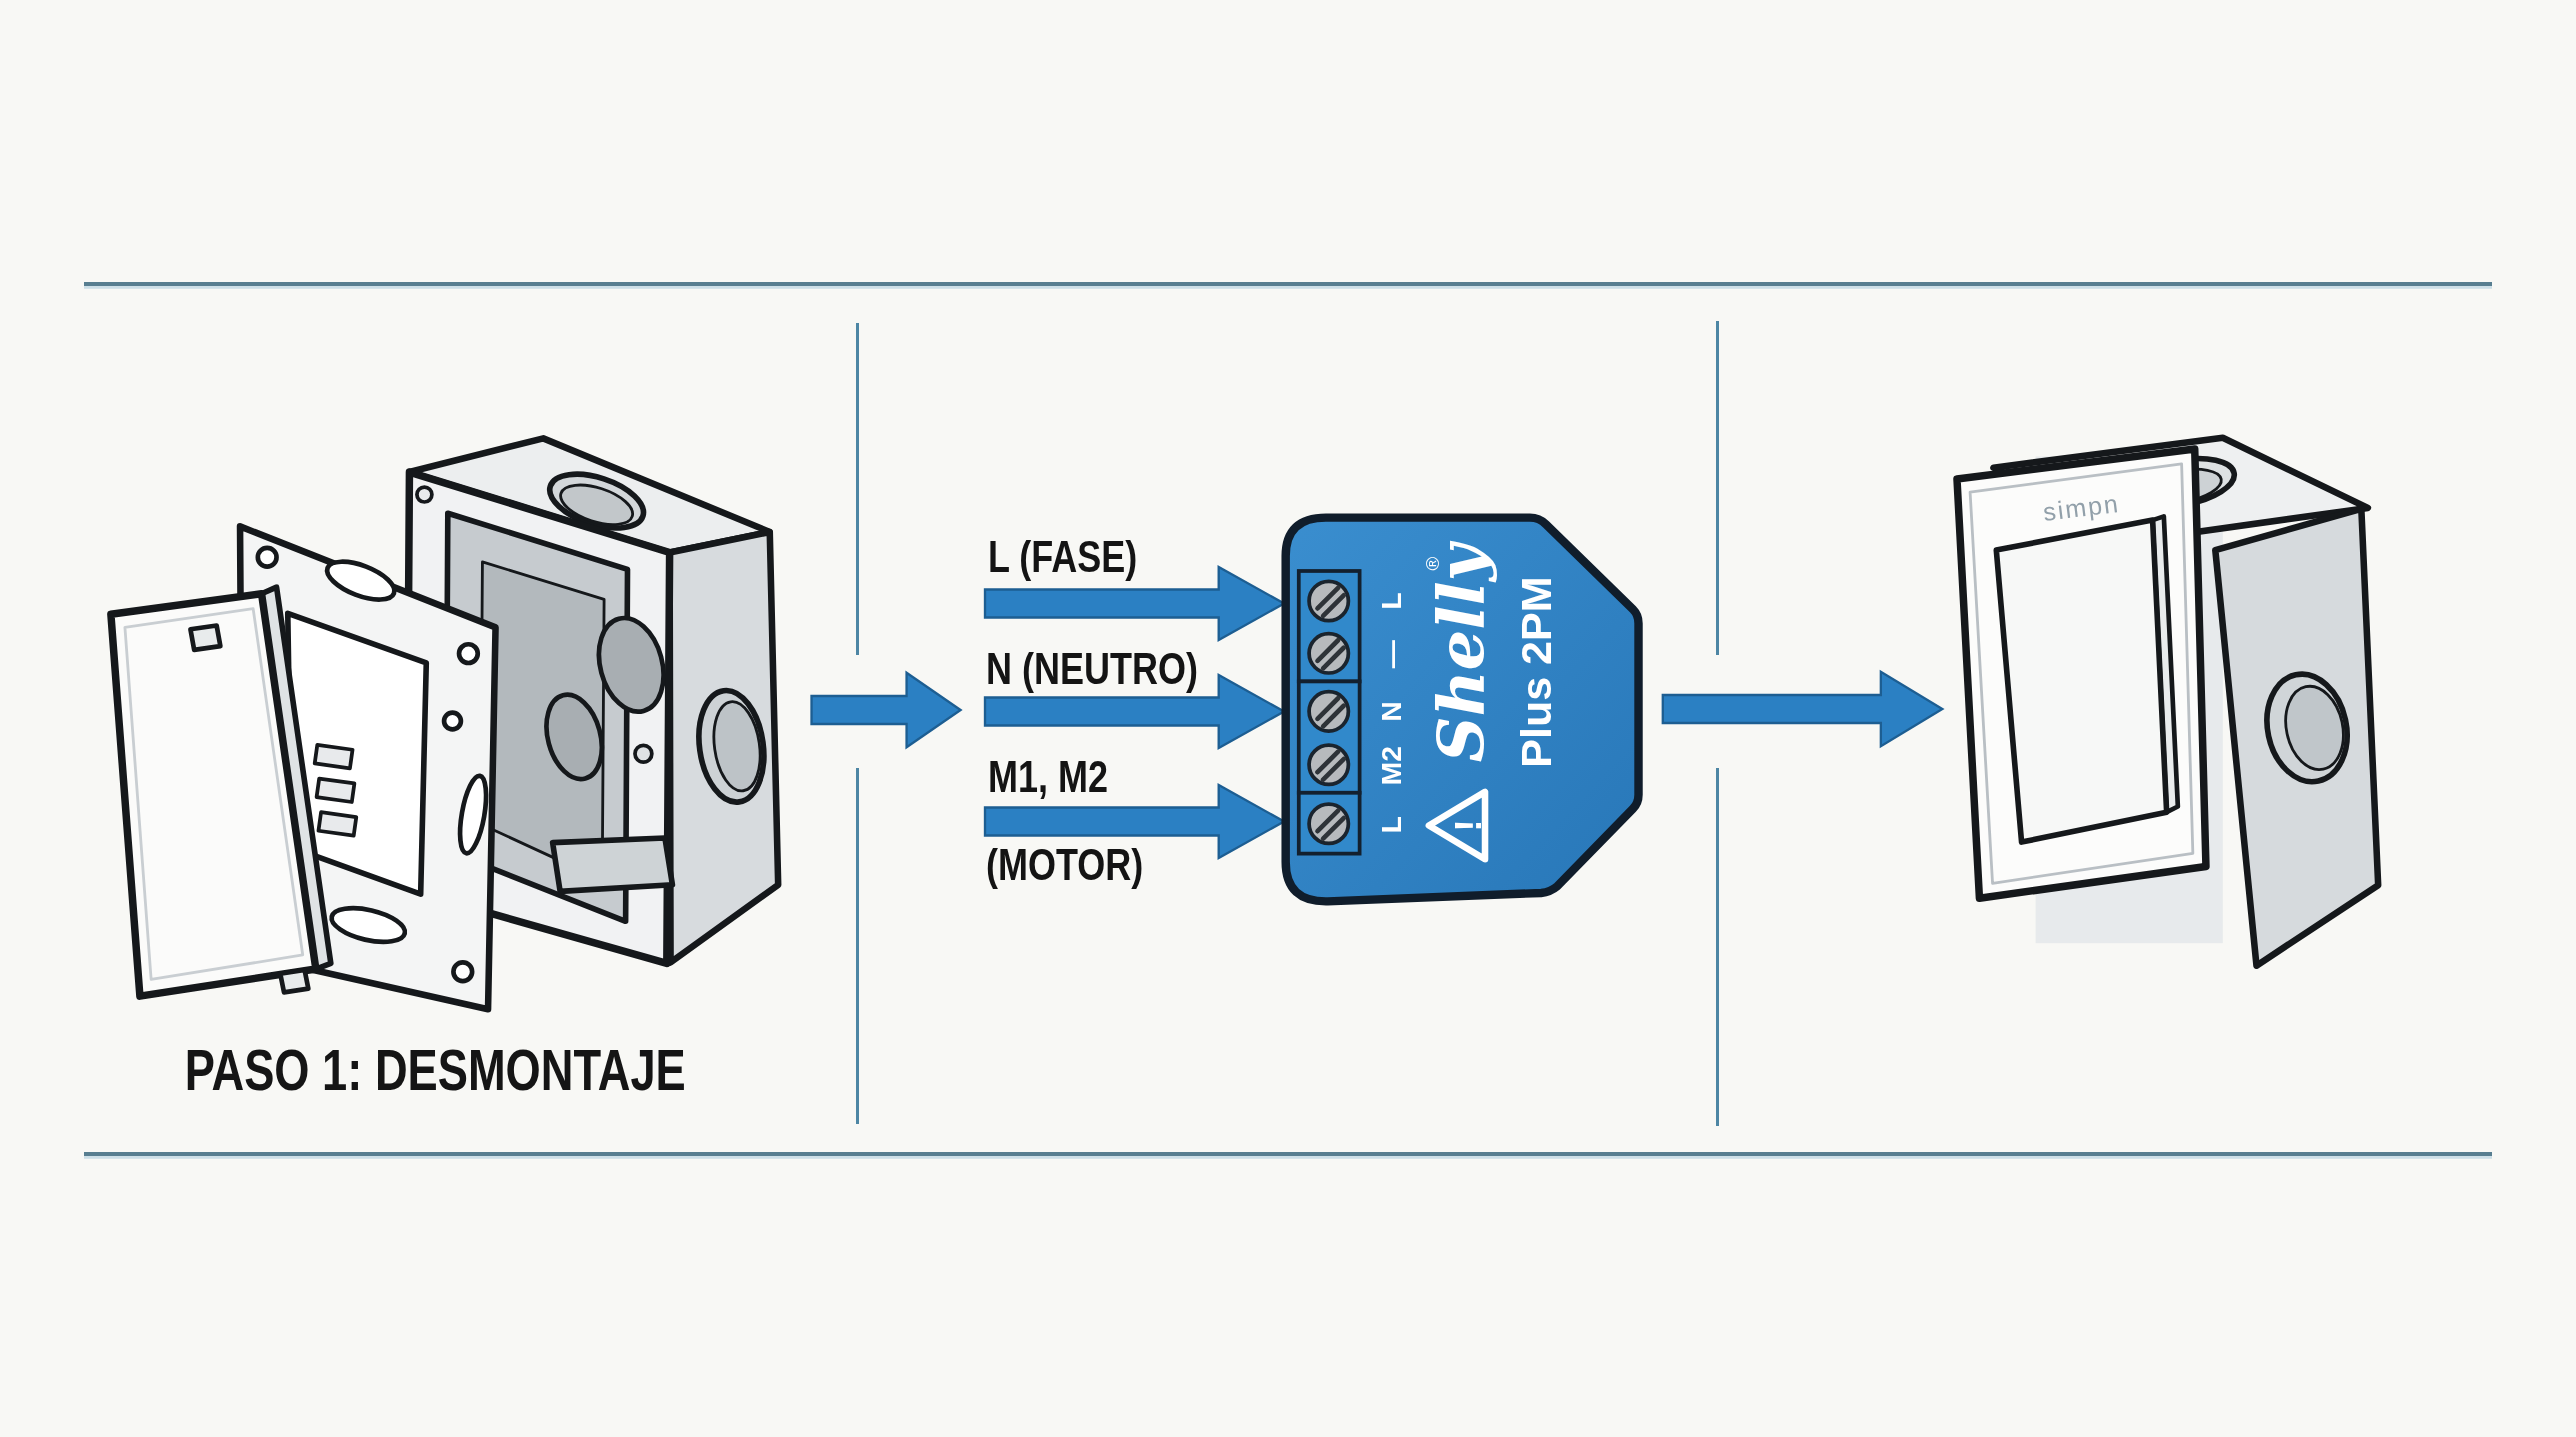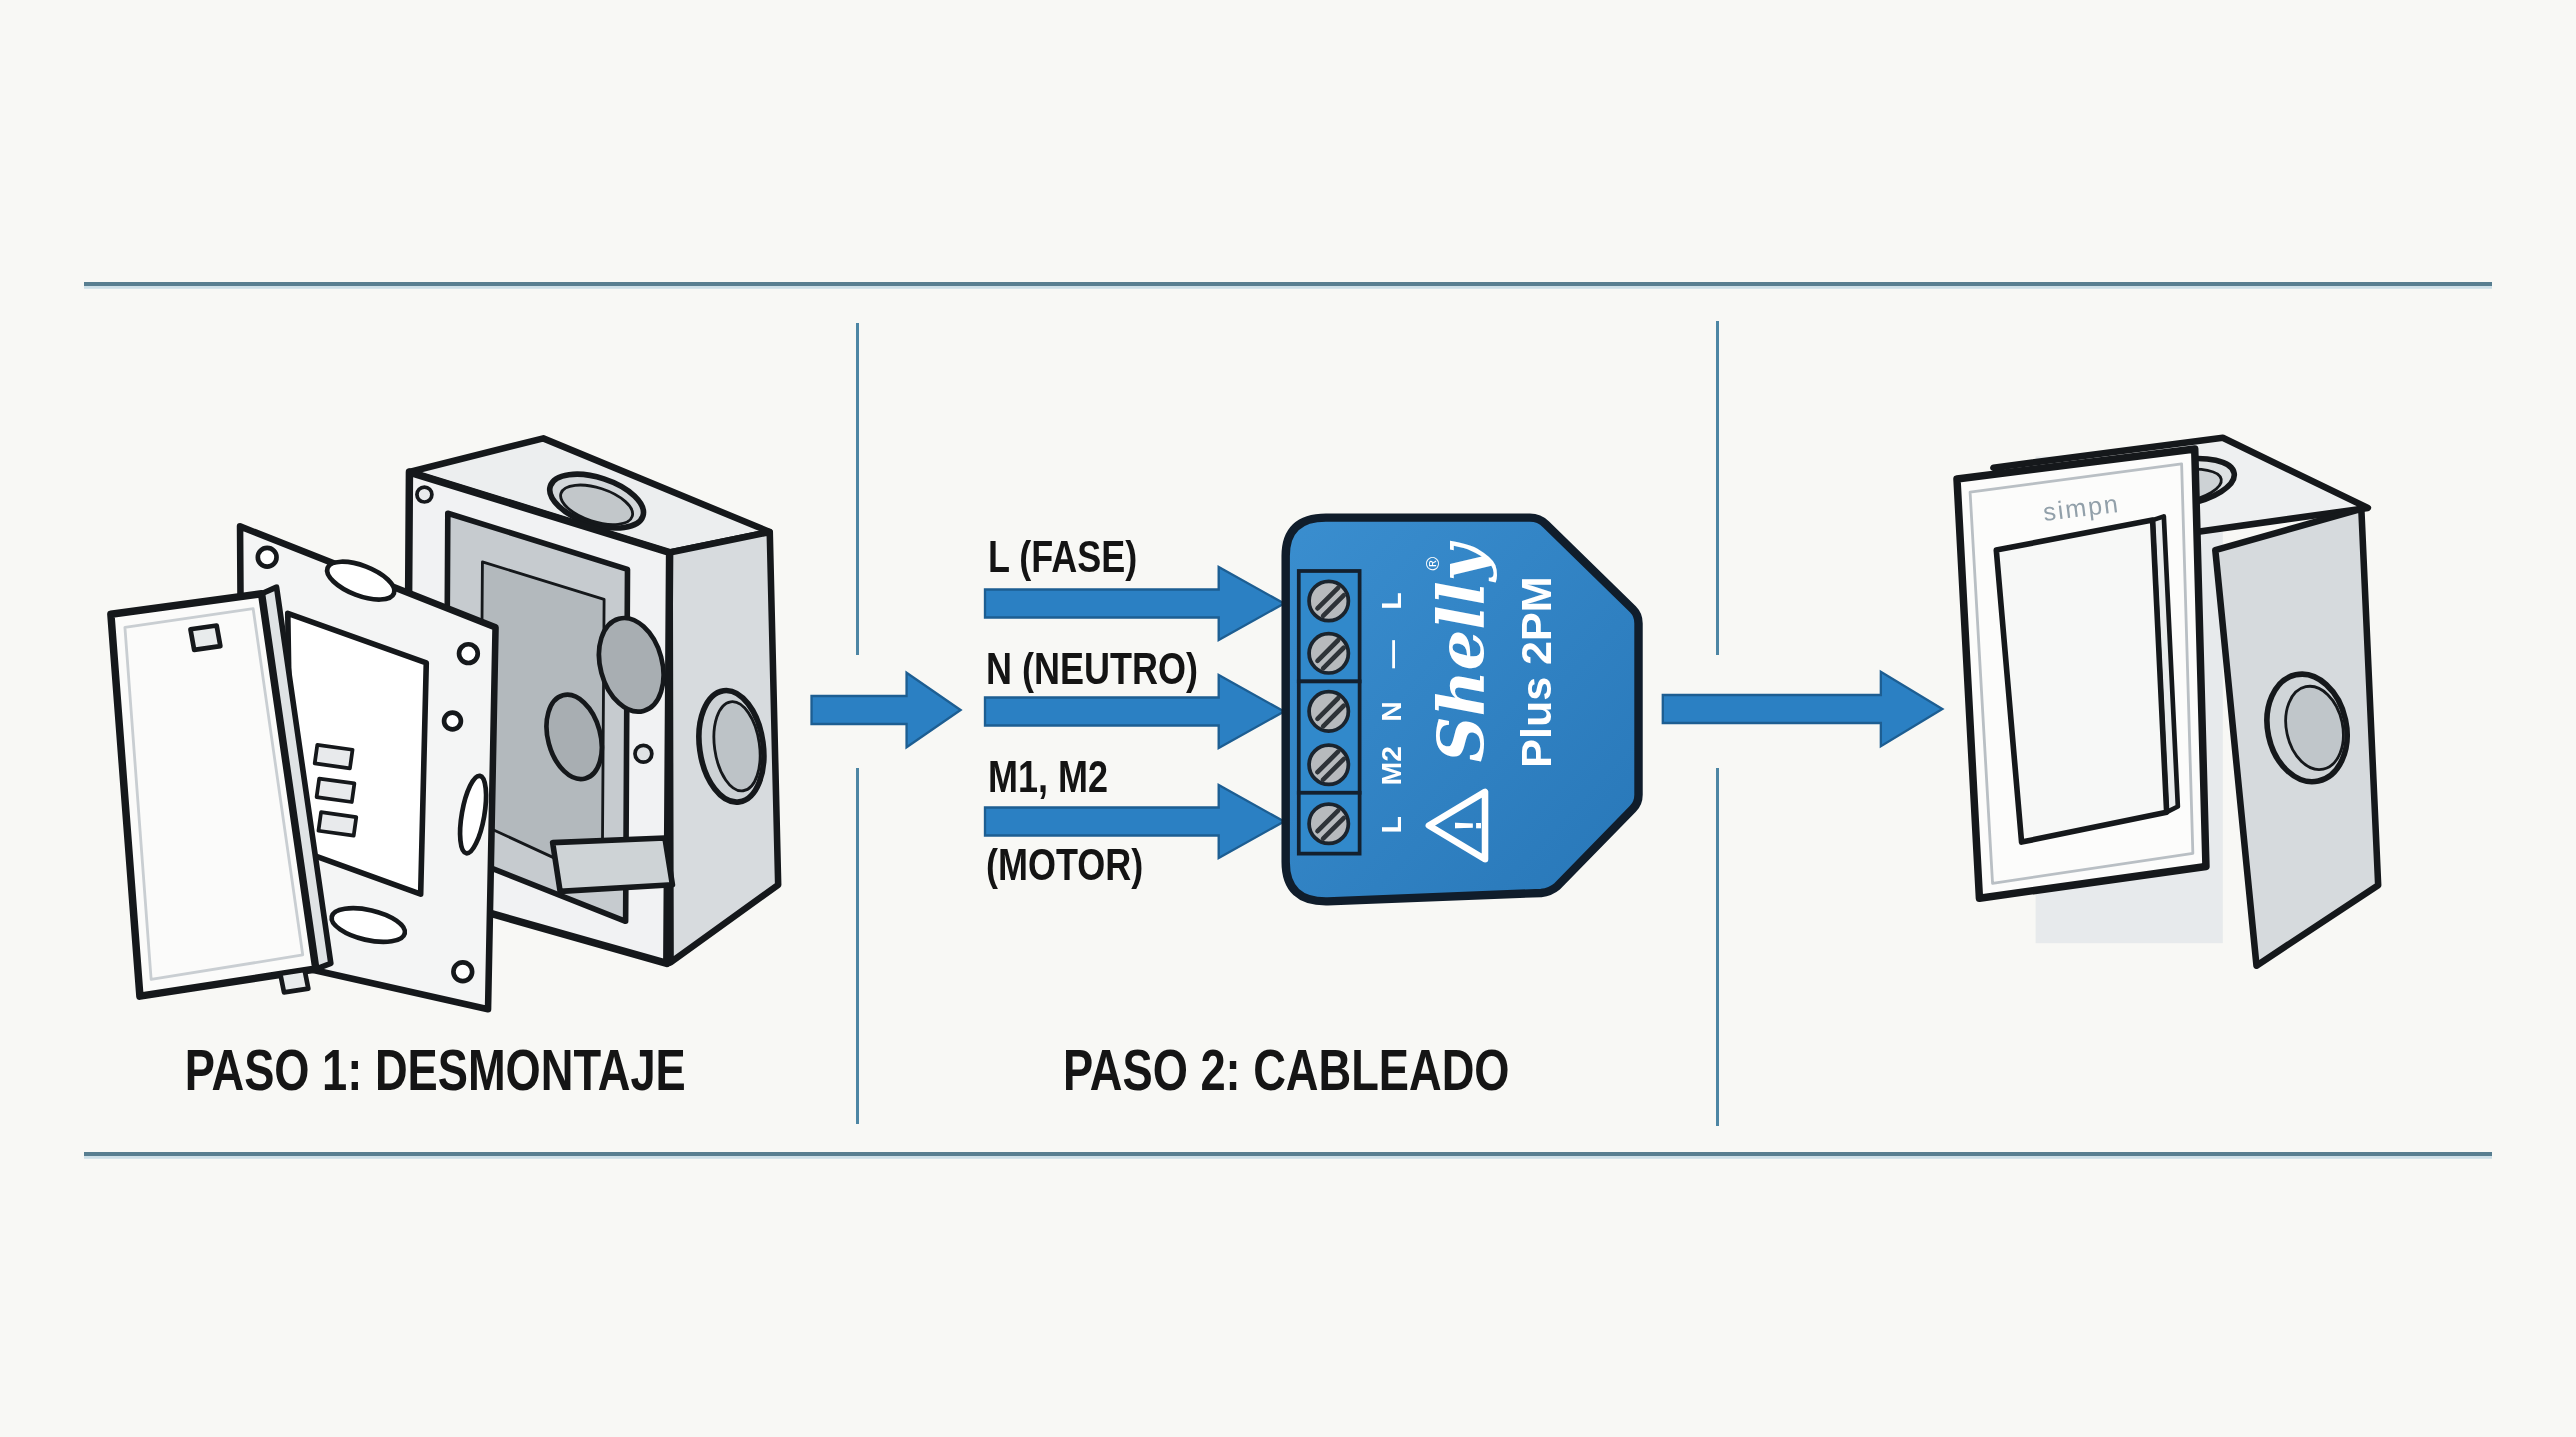--- a/index.html
+++ b/index.html
@@ -164,18 +164,15 @@
 
       <polygon points="225,108 240,420 252,414 237,104" fill="#e9eced" stroke-width="5"></polygon>
       <polygon points="58,140 225,108 240,420 85,452" fill="#f7f8f7" stroke-width="6"></polygon>
     </g>
     <text x="150" y="104" transform="rotate(-7 150 104)" text-anchor="middle" font-family="Liberation Sans, sans-serif" font-size="27" letter-spacing="2" fill="#92a0aa">simpn</text>
   </svg>
 
   <div class="caption" style="left:56px;width:758px;">
     <span>PASO 1: DESMONTAJE</span>
   </div>
-  <div class="caption" style="left:856px;width:860px;">
-    <span>PASO 2: CABLEADO</span>
-  </div>
 
 </div>
 
 
 </body></html>

